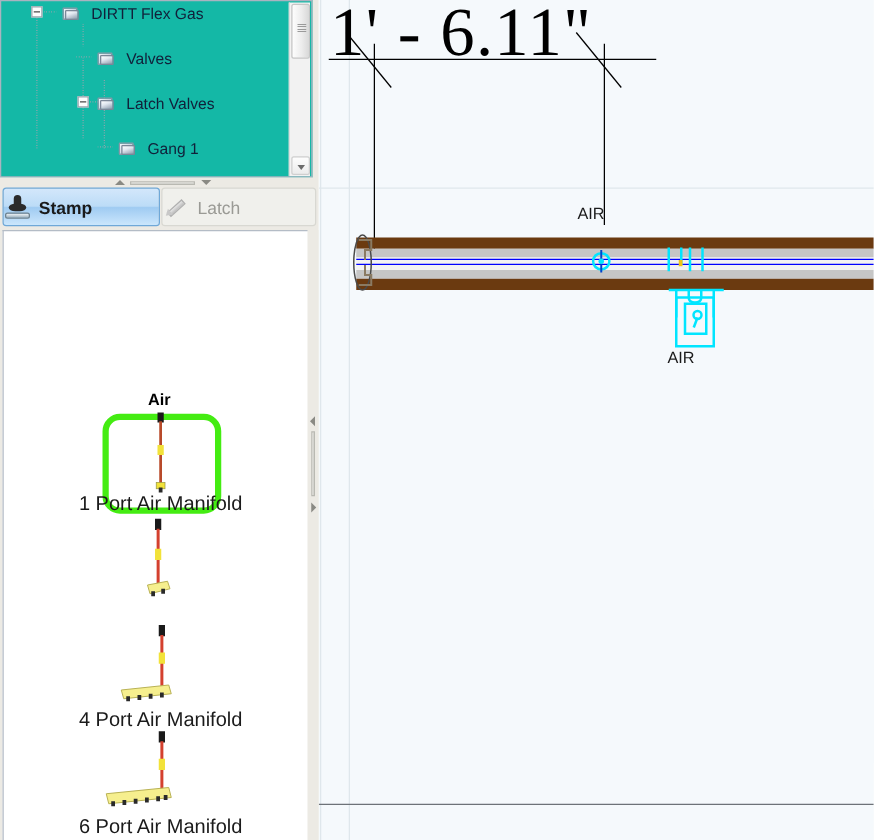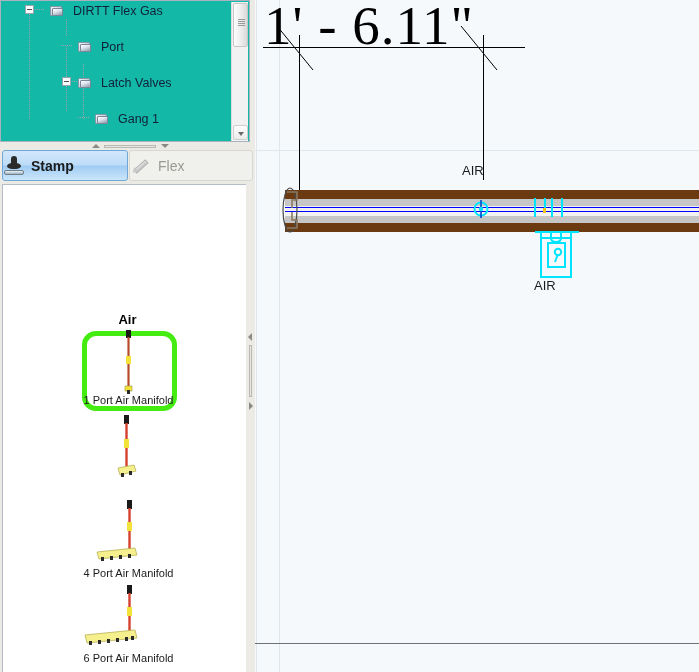--- a/index.html
+++ b/index.html
@@ -87,21 +87,21 @@
   .draw-ico .tip{position:absolute;left:2px;top:12px;width:0;height:0;
     border-top:3px solid transparent;border-bottom:3px solid transparent;border-right:5px solid #c8c8c8;transform:rotate(-42deg);}
 
   
   #palette{
     position:absolute;left:2px;top:184px;width:251px;height:488px;
     background:#ffffff;border:1px solid #b4bcc6;border-bottom:none;box-sizing:border-box;overflow:hidden;
   }
   .pal-head{position:absolute;width:100%;text-align:center;font-size:13px;font-weight:bold;color:#000;}
   .pal-item{position:absolute;width:251px;text-align:center;}
-  .pal-label{font-size:11px;color:#1b1b1b;white-space:nowrap;}
+  .pal-label{font-size:16px;color:#1b1b1b;white-space:nowrap;}
   .pal-sel-box{
     position:absolute;left:79px;width:95px;height:80px;
     border:5px solid #44ec12;border-radius:14px;box-sizing:border-box;background:transparent;
   }
 
   
   #vsplit{position:absolute;left:246px;top:184px;width:9px;height:488px;background:#eceae4;}
   #vsplit .vbar{position:absolute;left:3px;top:161px;width:3px;height:52px;
     background:linear-gradient(to right,#ffffff,#cdcdc8);border:1px solid #b9b9b2;box-sizing:border-box;}
   #vsplit .lt{position:absolute;left:2px;top:149px;width:0;height:0;
@@ -148,21 +148,21 @@
           <div class="dashline" style="left:34px;width:10px;"></div>
           <span style="display:inline-block;width:45px;"></span>
           <span class="folder"><i class="back"></i><i class="front"></i></span>
           <span class="lbl">DIRTT Flex Gas</span>
         </div>
 
         <div class="tree-row" style="top:18px;">
           <div class="dashline" style="left:60px;width:12px;"></div>
           <span style="display:inline-block;width:73px;"></span>
           <span class="folder"><i class="back"></i><i class="front"></i></span>
-          <span class="lbl">Port</span>
+          <span class="lbl">Valves</span>
         </div>
 
         <div class="tree-row" style="top:36px;">
           <div class="expander" style="left:61px;"></div>
           <div class="dashline" style="left:71px;width:10px;"></div>
           <span style="display:inline-block;width:73px;"></span>
           <span class="folder"><i class="back"></i><i class="front"></i></span>
           <span class="lbl">Latch Valves</span>
         </div>
 
@@ -198,21 +198,21 @@
             <i class="neck"></i>
             <i class="base"></i>
         </span>
         <span>Stamp</span>
       </div>
       <div class="tool-btn" id="btn-draw">
         <span class="draw-ico">
           <i class="body"></i>
             <i class="tip"></i>
         </span>
-        <span>Flex</span>
+        <span>Latch</span>
       </div>
     </div>
 
     <div id="palette">
 
       <div class="pal-head" style="top:127px;">Air</div>
 
       <div class="pal-sel-box" style="top:146px;"></div>
       <div class="pal-item" style="top:143px;">
         <svg width="60" height="70" viewBox="0 0 60 70">

